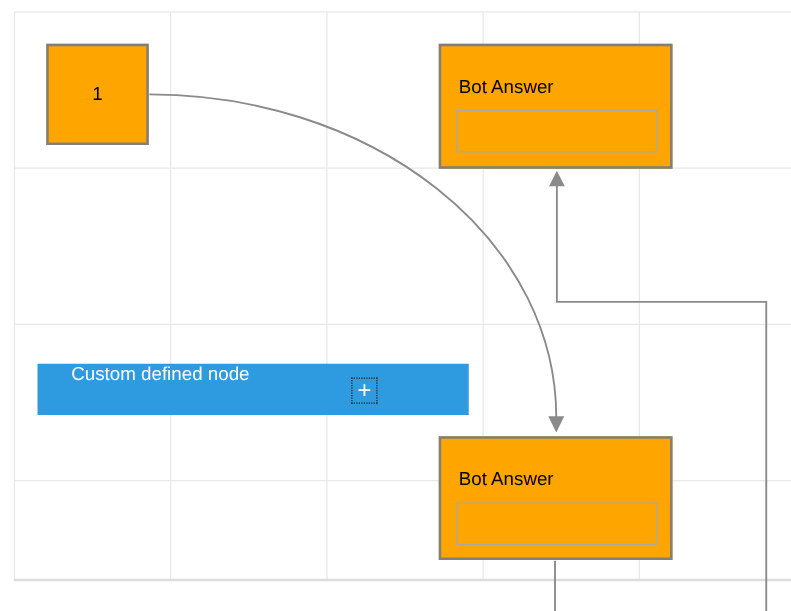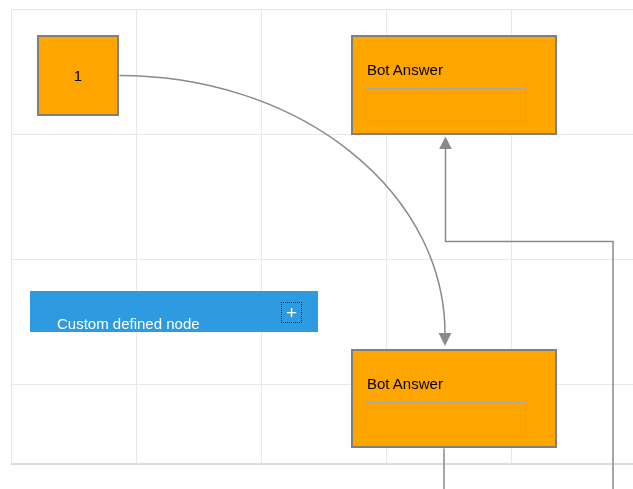--- a/index.html
+++ b/index.html
@@ -32,21 +32,21 @@
   }
 
   .node-start {
     left: 37px; top: 35px;
     width: 82px; height: 81px;
     display: flex; align-items: center; justify-content: center;
     font-size: 15px; color: #000000;
   }
 
   .node-bot {
-    width: 206px;
+    width: 187px;
   }
   .node-bot-top { left: 351px; top: 35px; height: 100px; }
   .node-bot-bottom { left: 351px; top: 349px; height: 99px; }
 
   .node-bot .bot-title {
     position: absolute;
     left: 14px; top: 24px;
     font-size: 15px; color: #000000;
     white-space: nowrap;
   }
@@ -54,23 +54,23 @@
     position: absolute;
     left: 12px; top: 51px;
     width: 161px; height: 34px;
     border: 1px solid #a8a8a8;
     background: transparent;
   }
 
   .node-custom {
     position: absolute;
     left: 30px; top: 291px;
-    width: 288px; height: 41px;
+    width: 345px; height: 41px;
     background: #2e9adf;
-    display: flex; align-items: flex-end;
+    display: flex; align-items: flex-start;
   }
   .node-custom .custom-label {
     margin-left: 27px;
     font-size: 15px; color: #ffffff;
     white-space: nowrap;
   }
   .add-port-button {
     position: absolute;
     left: 251px; top: 11px;
     width: 21px; height: 21px;

